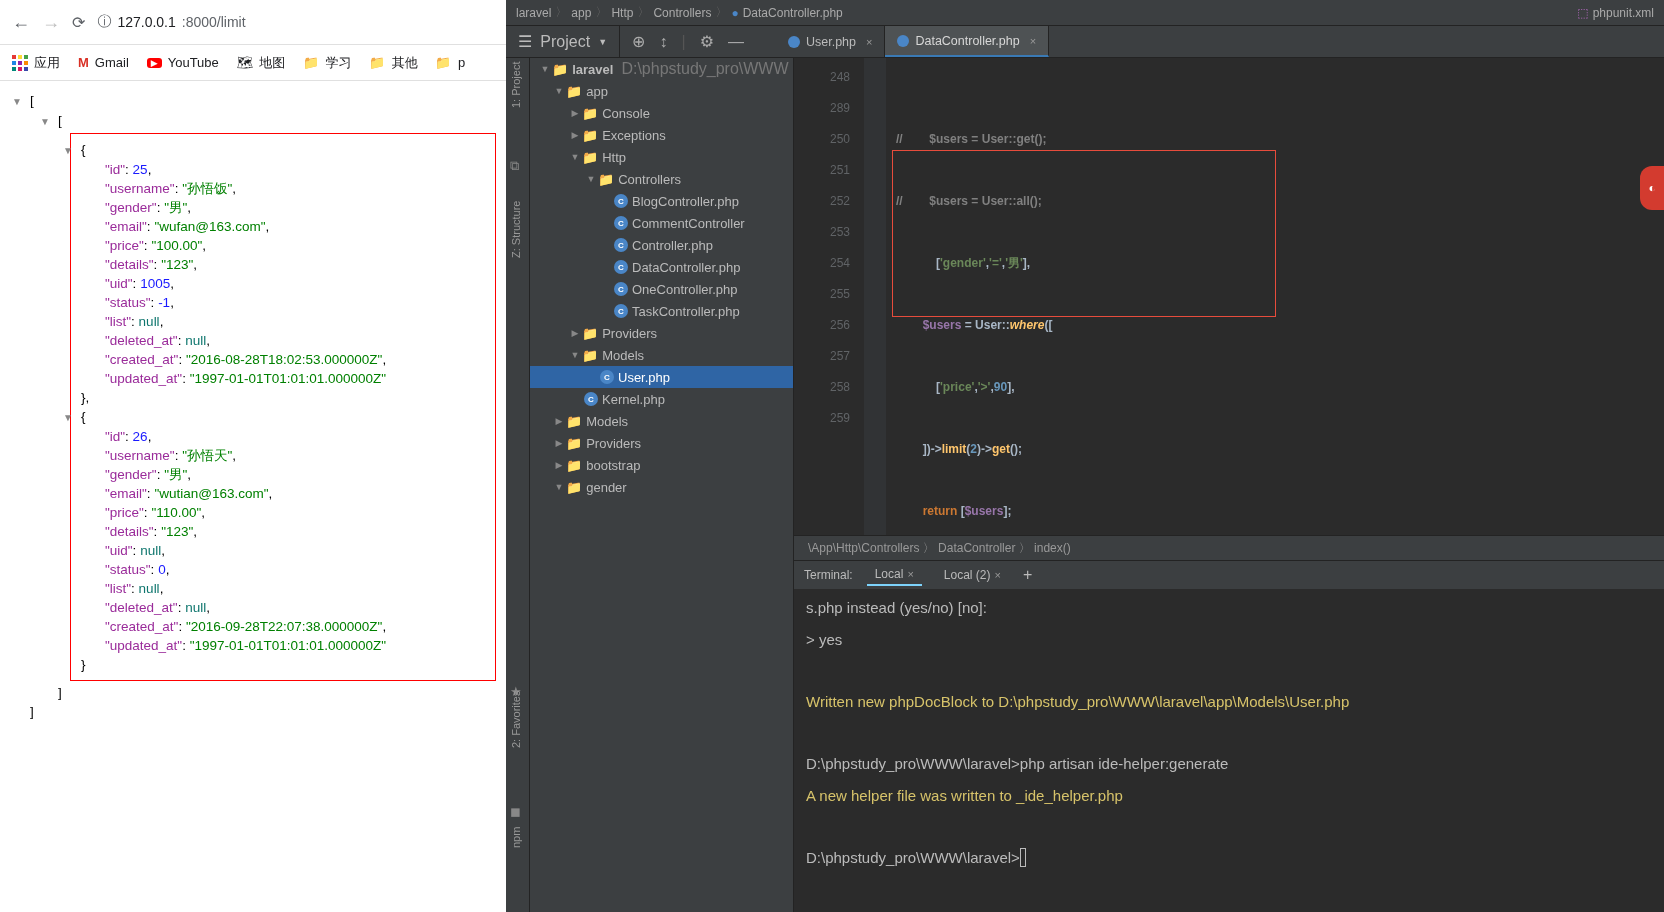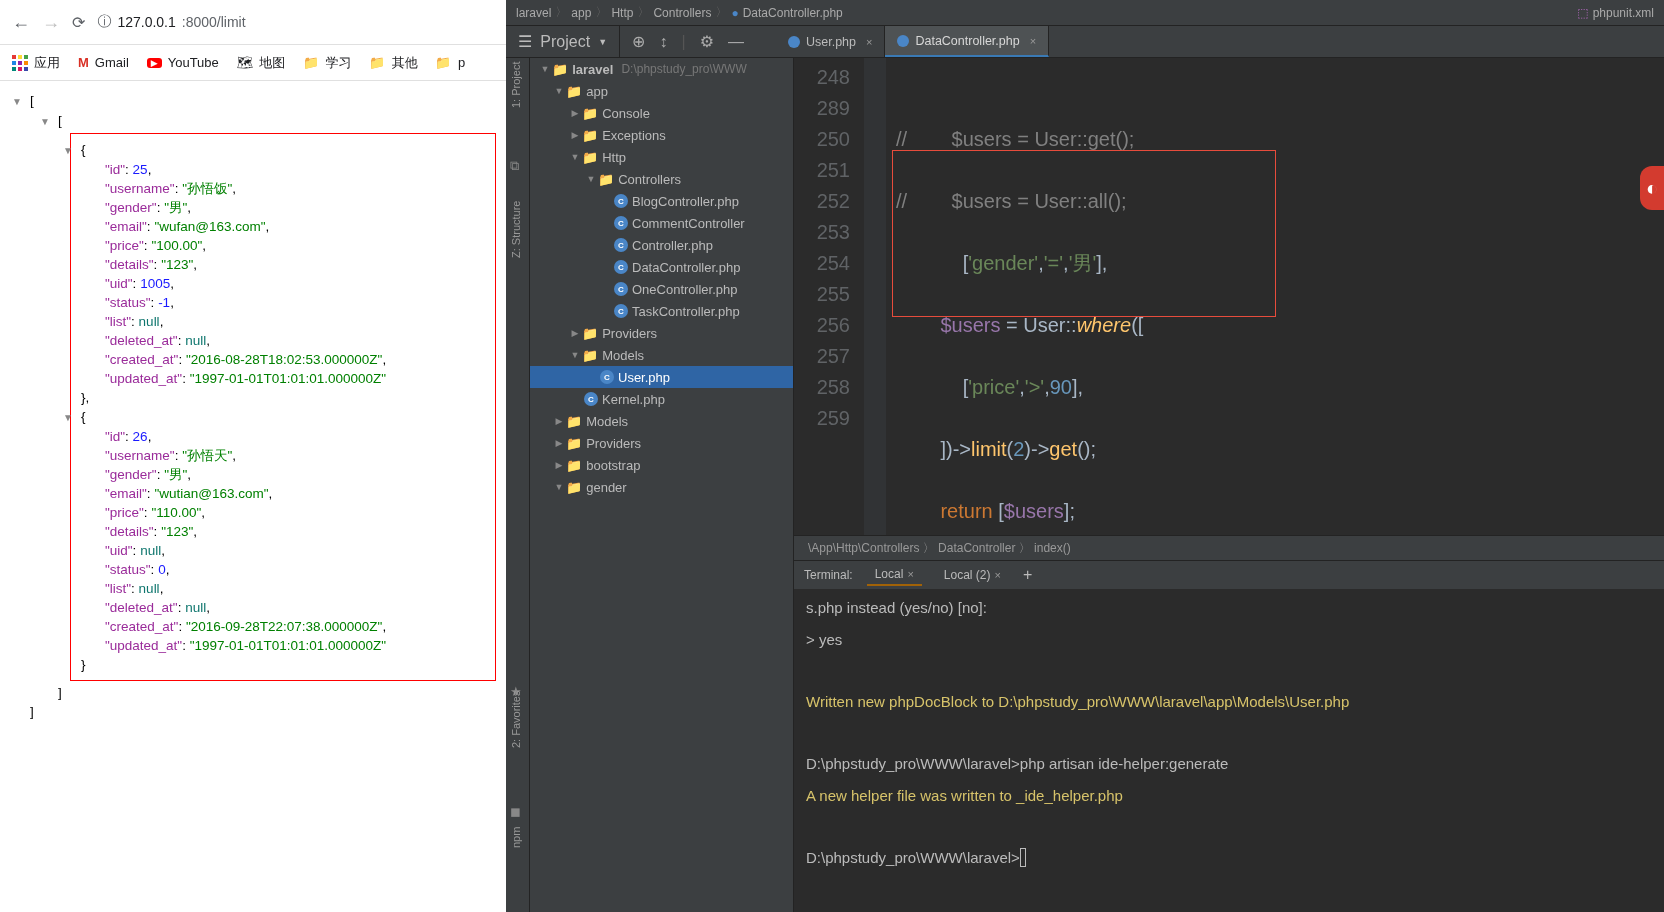--- a/index.html
+++ b/index.html
@@ -40,40 +40,40 @@
 .side-gutter-label2 { top:200px; }
 .side-gutter-label3 { top:690px; }
 .side-gutter-label4 { top:790px; }
 .side-gutter-icon { position:absolute; left:4px; font-size:13px; color:#888; }
 .project-tree { width:264px; background:#3c3f41; color:#bbb; font-size:13px; overflow:hidden; border-right:1px solid #232323; }
 .tree-row { display:flex; align-items:center; height:22px; padding-left:8px; cursor:pointer; white-space:nowrap;}
 .tree-row.selected { background:#2f65a5; color:#fff; }
 .folder-ico { color:#87939a; margin-right:4px; }
 .file-ico { width:14px; height:14px; border-radius:50%; background:#4a86c7; display:inline-flex; align-items:center; justify-content:center; margin-right:4px; font-size:8px; color:#fff; font-weight:bold;}
 .arrow { width:14px; text-align:center; color:#888; font-size:9px; }
-.tree-path { color:#777; margin-left:8px; font-size:12px;}
+.tree-path { color:#777; margin-left:8px; font-size:16px;}
 .editor-area { flex:1; display:flex; flex-direction:column; min-width:0;}
 .editor-crumb { height:25px; background:#3c3f41; border-top:1px solid #232323; display:flex; align-items:center; padding:0 14px; font-size:12px; color:#999; }
-.code-wrap { flex:1; display:flex; background:#2b2b2b; overflow:hidden; font-family:Consolas,"Courier New",monospace; font-size:20px; line-height:31px; position:relative;}
+.code-wrap { flex:1; display:flex; background:#2b2b2b; overflow:hidden; font-family:Consolas,"Courier New",monospace; font-size:12px; line-height:31px; position:relative;}
 .gutter-col { width:70px; text-align:right; color:#606366; padding:4px 14px 0 0; }
 .marks-col { width:22px; background:#313335; }
-.code-col { flex:1; padding:4px 0 4px 10px; color:#a9b7c6; position:relative; white-space:pre;}
+.code-col { flex:1; padding:4px 0 4px 10px; color:#a9b7c6; position:relative; white-space:pre;font-weight:bold;}
 .code-col .kw { color:#cc7832; }
 .code-col .var { color:#9876aa; }
 .code-col .cls { color:#a9b7c6; }
 .code-col .fn { color:#ffc66d; font-style:italic;}
 .code-col .method { color:#ffc66d; }
 .code-col .str { color:#6a8759; }
 .code-col .num { color:#6897bb; }
 .code-col .cmt { color:#808080; }
 .red-box-code { border:1.5px solid #e74c3c; position:absolute; top:92px; left:6px; width:384px; height:167px; pointer-events:none;}
 .terminal-panel { height:352px; border-top:1px solid #232323; display:flex; flex-direction:column; }
 .term-tabs { height:28px; background:#3c3f41; display:flex; align-items:center; padding:0 10px; gap:14px; font-size:12px; }
 .term-tab { padding:3px 8px; color:#bbb; position:relative;}
-.term-tab.active { border-bottom:2px solid #a16207; }
+.term-tab.active { border-bottom:2px solid #7dd3fc; }
 .term-body { flex:1; background:#2b2b2b; font-family:Consolas,"Courier New",monospace; font-size:15px; line-height:30px; padding:4px 12px; color:#bbb; overflow:hidden; white-space:pre-wrap;}
 .term-yellow { color:#d7c36a; }
 .term-prompt { color:#bbb; }
 .close-x { color:#999; margin-left:4px; cursor:pointer; font-size:11px;}
 .chrome-strip { position:absolute; right:0; top:108px; width:24px; height:44px; background:#d33b2f; border-radius:12px 0 0 12px; display:flex; align-items:center; justify-content:center;}
 </style>
 </head>
 <body>
 
 <div class="left-panel">

